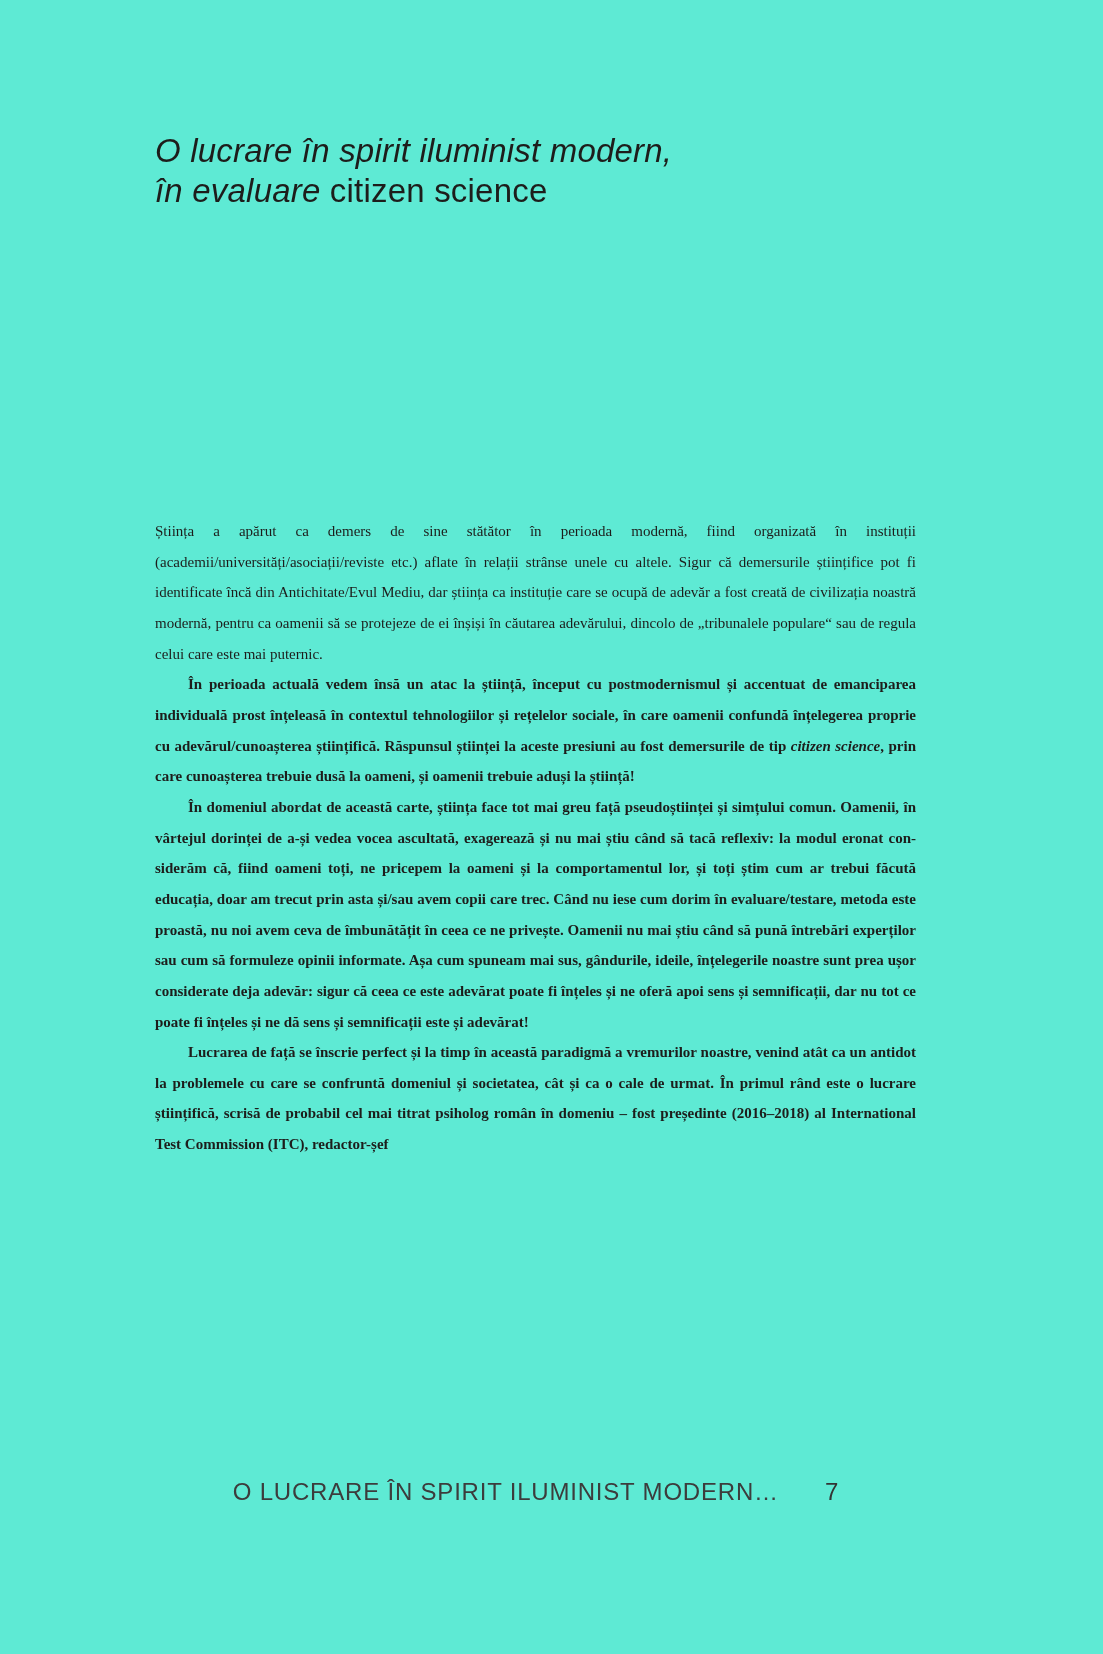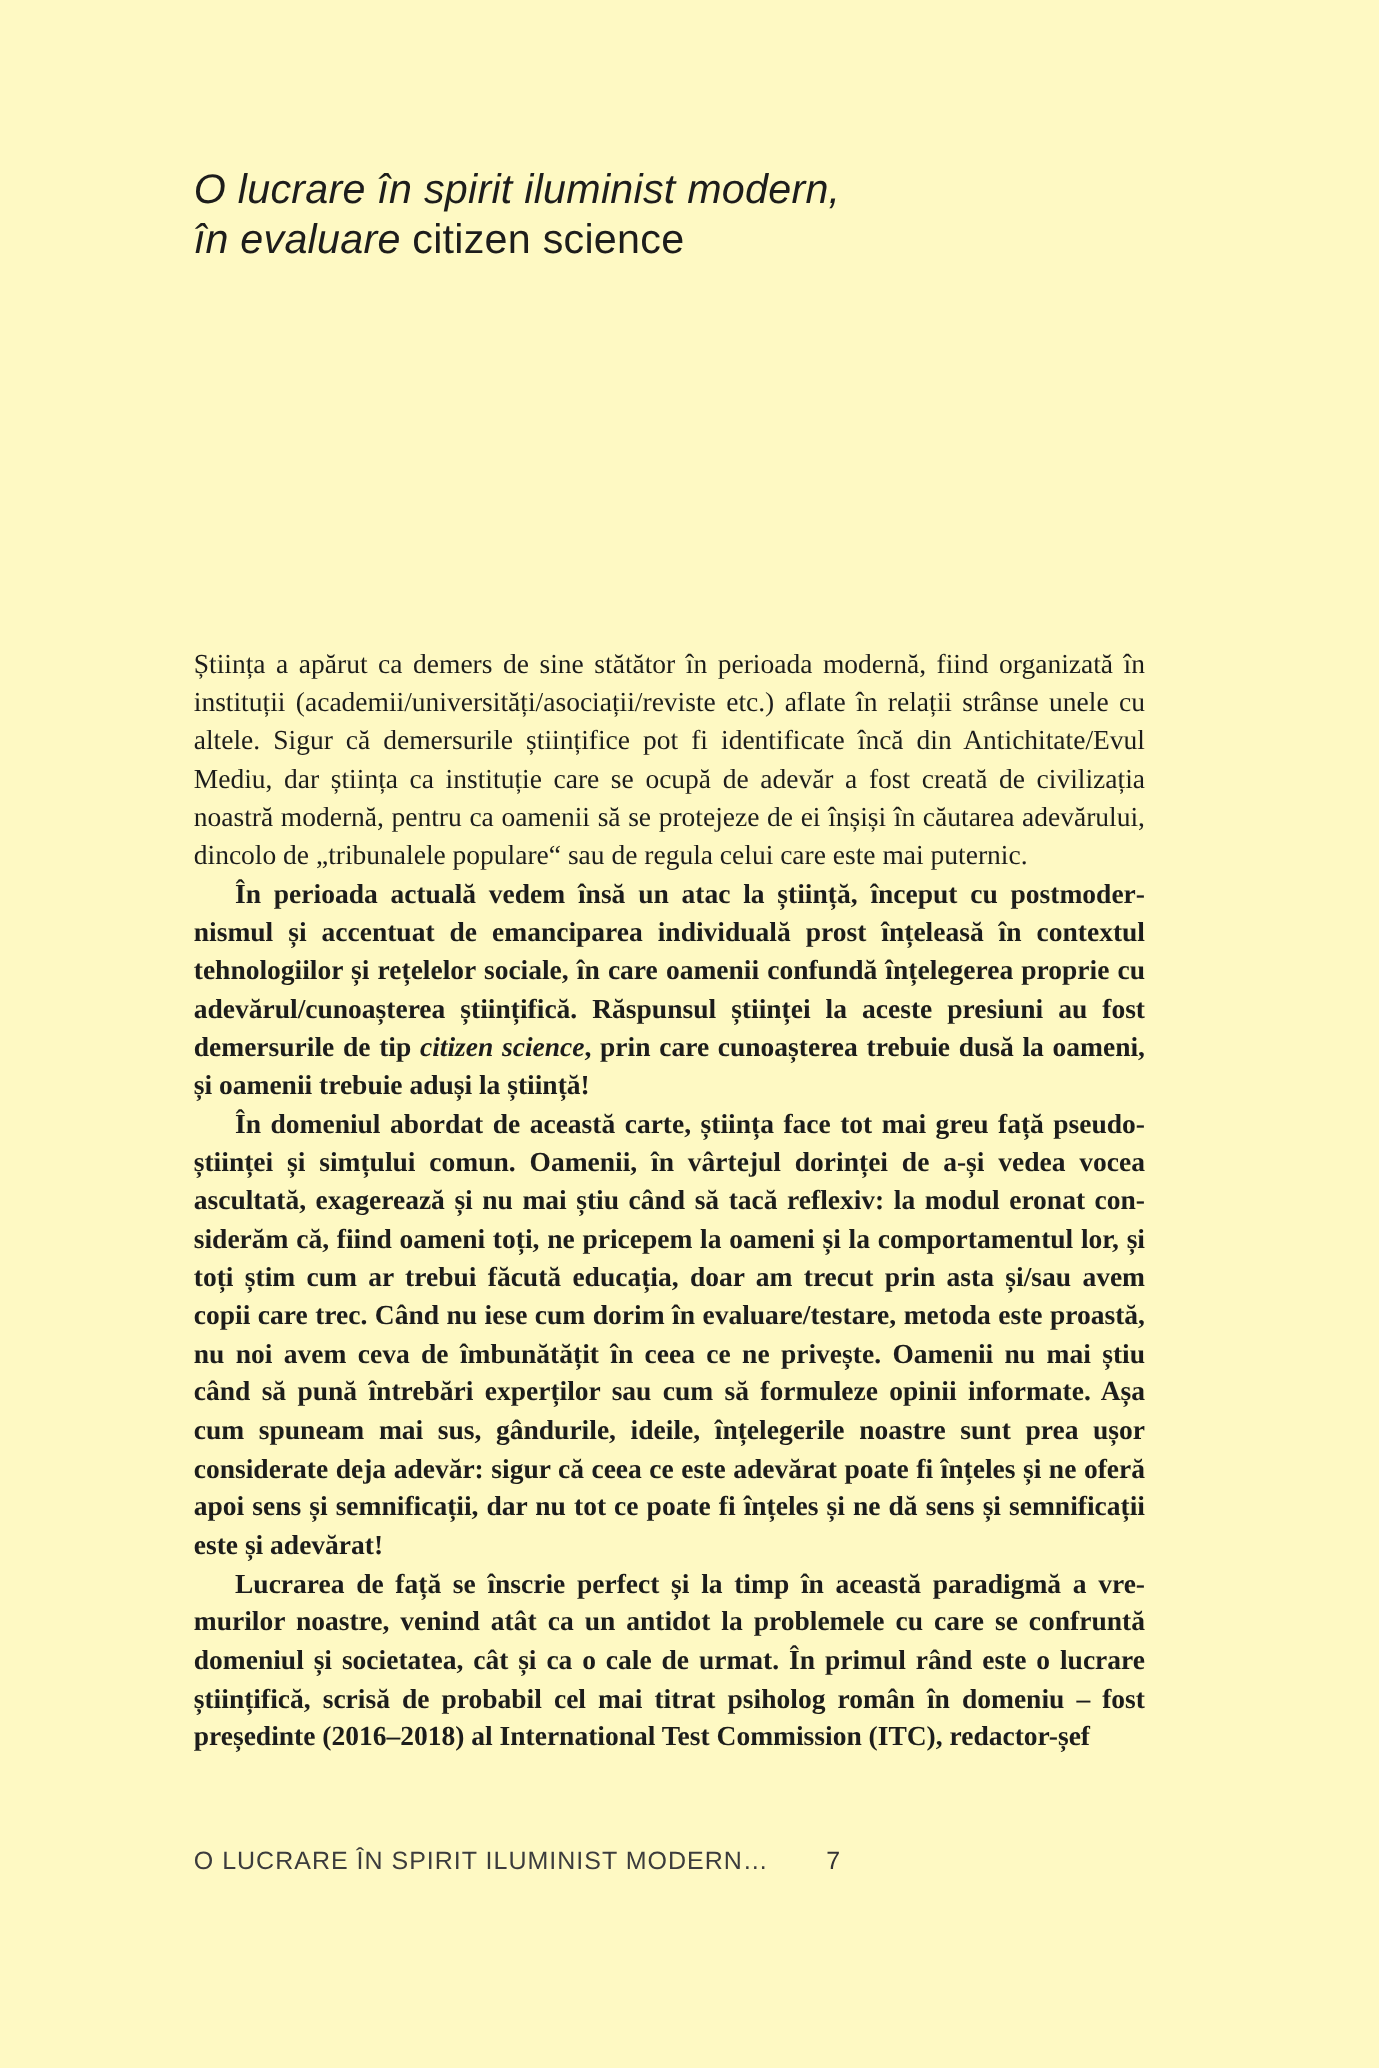--- a/index.html
+++ b/index.html
@@ -4,21 +4,21 @@
 <style>
   html, body {
     margin: 0;
     padding: 0;
     background: #e8e8e8;
   }
   .page {
     position: relative;
     width: 1103px;
     height: 1654px;
-    background: #fef9c3;
+    background: #5eead4;
     margin: 0 auto;
     overflow: hidden;
   }
   .chapter-title {
     position: absolute;
     left: 155px;
     top: 131px;
     width: 790px;
     font-family: "Liberation Sans", sans-serif;
     font-style: italic;
@@ -30,21 +30,21 @@
   }
   .chapter-title .roman {
     font-style: normal;
   }
   .body-text {
     position: absolute;
     left: 155px;
     top: 516px;
     width: 761px;
     font-family: "Liberation Serif", serif;
-    font-size: 22px;
+    font-size: 15px;
     line-height: 30.65px;
     color: #1d1d1b;
     text-align: justify;
     hyphens: manual;
     -webkit-hyphens: manual;
   }
   .body-text p {
     margin: 0;
     padding: 0;
   }
@@ -54,25 +54,25 @@
   }
   .body-text em {
     font-style: italic;
   }
   .page-footer {
     position: absolute;
     left: 155px;
     top: 1478px;
     width: 761px;
     display: flex;
-    justify-content: flex-start;
+    justify-content: center;
     align-items: baseline;
     gap: 46px;
     font-family: "Liberation Sans", sans-serif;
-    font-size: 20px;
+    font-size: 24px;
     letter-spacing: 0.8px;
     color: #3c3c3c;
   }
   .page-footer .page-number {
     letter-spacing: 0;
     color: #333333;
   }
 </style>
 </head>
 <body>

